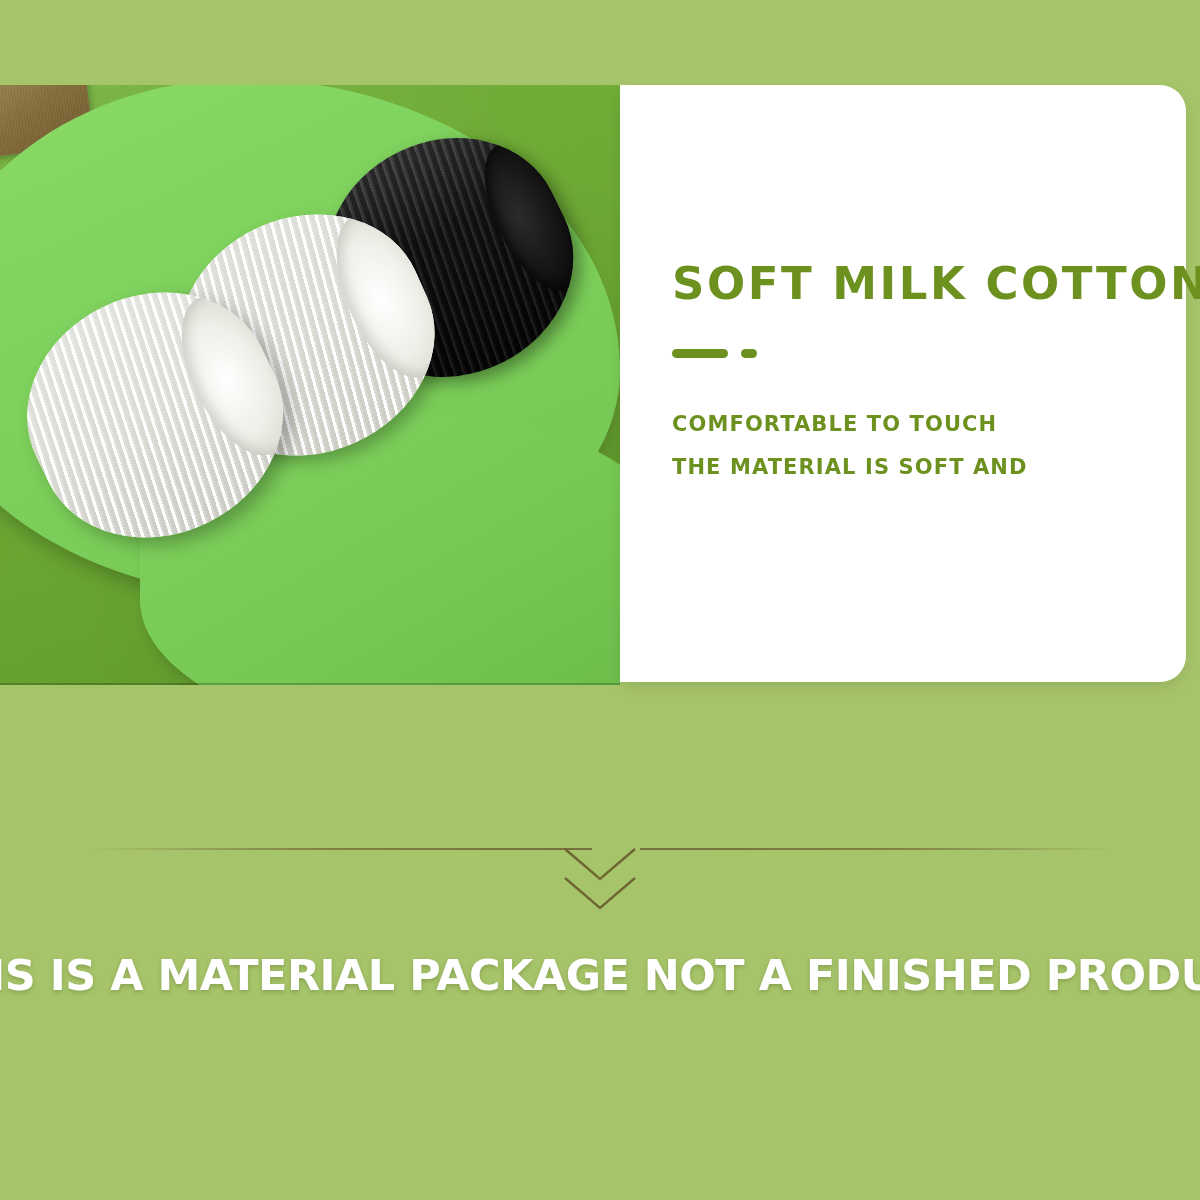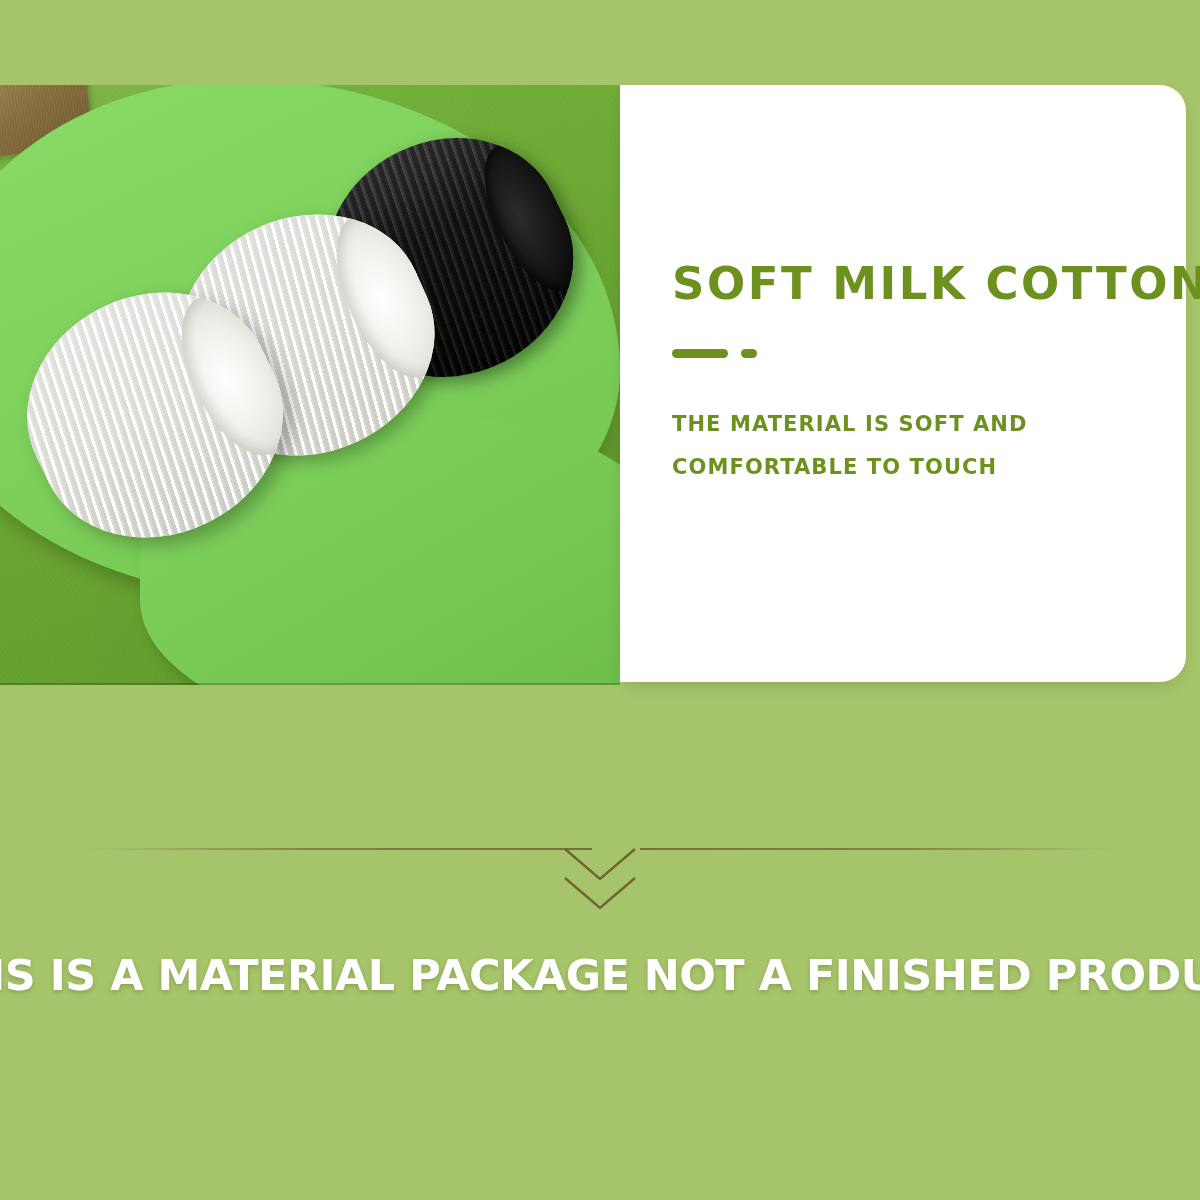--- a/index.html
+++ b/index.html
@@ -311,22 +311,22 @@
 
     <div class="card">
       <div class="headline">SOFT MILK COTTON</div>
 
       <div class="divider">
         <span class="dash"></span>
         <span class="dot"></span>
       </div>
 
       <div class="subline">
+        <div>COMFORTABLE TO TOUCH</div>
         <div>THE MATERIAL IS SOFT AND</div>
-        <div>COMFORTABLE TO TOUCH</div>
       </div>
     </div>
   </div>
 
   <div class="rule-wrap">
     <div class="rule-left"></div>
     <div class="rule-right"></div>
 
     <div class="chev chev-1">
       <svg width="74" height="36" viewBox="0 0 74 36">

